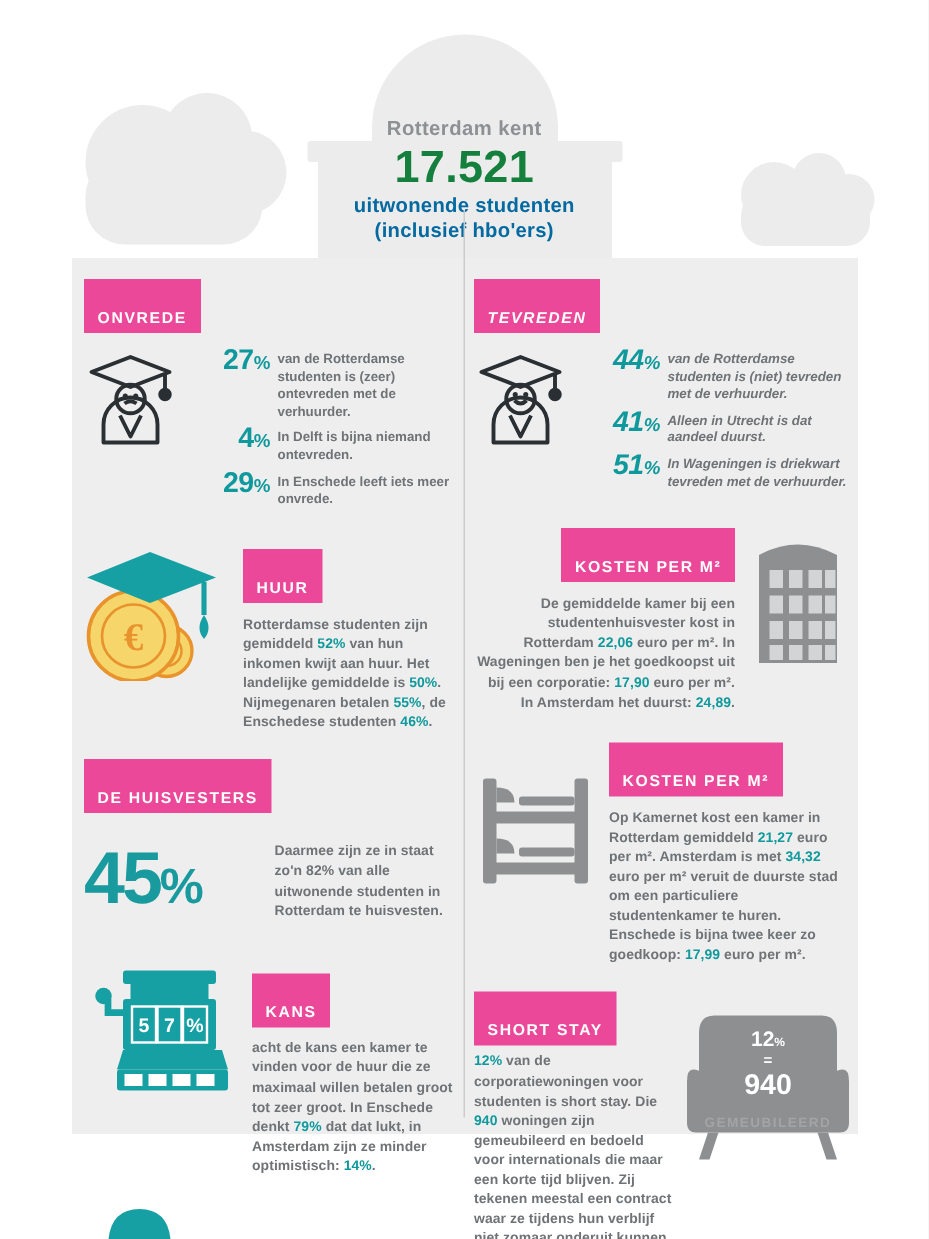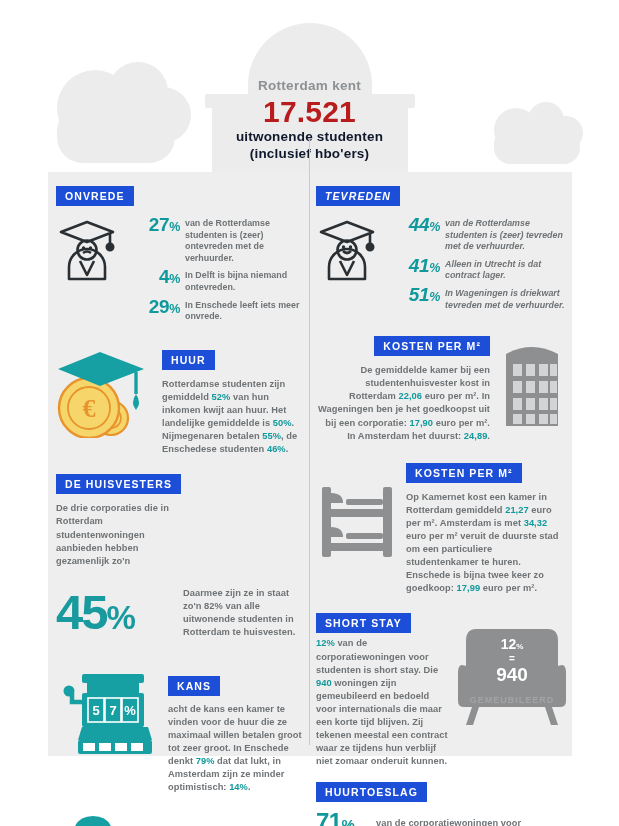--- a/index.html
+++ b/index.html
@@ -18,25 +18,25 @@
   
   .header {
     position: absolute; left: 0; top: 78px; width: 619px;
     text-align: center; z-index: 3;
   }
   .hdr-sub1 {
     font-size: 13.5px; font-weight: bold; color: #8d9194;
     letter-spacing: .3px; line-height: 16px;
   }
   .hdr-big {
-    font-size: 30px; font-weight: bold; color: #b91c1c;
+    font-size: 30px; font-weight: bold; color: #15803d;
     letter-spacing: .2px; line-height: 33px; margin-top: 1px;
   }
   .hdr-sub2 {
-    font-size: 13.5px; font-weight: bold; color: #0f172a;
+    font-size: 13.5px; font-weight: bold; color: #0369a1;
     letter-spacing: .2px; line-height: 16px; margin-top: 1px;
   }
 
   
   .panel {
     position: absolute; left: 48px; top: 172px;
     width: 524px; height: 584px;
     background: #eeeeee;
     z-index: 2;
   }
@@ -46,24 +46,24 @@
     background: #c9cbcc; z-index: 4;
   }
 
   .col { position: absolute; z-index: 3; }
   .col-left  { left: 56px;  width: 248px; top: 172px; }
   .col-right { left: 316px; width: 250px; top: 172px; }
 
   
   .badge {
     display: inline-block;
-    background: #1d4ed8; color: #ffffff;
+    background: #ec4899; color: #ffffff;
     font-size: 10.5px; font-weight: bold;
     letter-spacing: 1.1px;
-    padding: 4px 9px 4px 9px;
+    padding: 20px 9px 4px 9px;
     text-transform: uppercase;
     white-space: nowrap;
   }
 
   
   .body-txt {
     font-size: 9.3px; line-height: 13.1px;
     color: #6f7376; font-weight: bold;
     letter-spacing: .05px;
   }
@@ -204,21 +204,20 @@
       <div style="flex:1; padding-top:4px;">
         <span class="badge">HUUR</span>
         <div class="body-txt" style="margin-top:8px;"><span>Rotterdamse studenten zijn gemiddeld </span><span class="tl">52%</span><span> van hun inkomen kwijt aan huur. Het landelijke gemiddelde is </span><span class="tl">50%</span><span>. Nijmegenaren betalen </span><span class="tl">55%</span><span>, de Enschedese studenten </span><span class="tl">46%</span><span>.</span></div>
       </div>
     </div>
 
     <div class="block" style="margin-top:18px;">
       <div style="display:flex; gap:8px; align-items:flex-start;">
         <div style="flex:0 0 130px;">
           <span class="badge">DE HUISVESTERS</span>
-          <div class="body-txt" style="margin-top:8px;">De drie corporaties die in Rotterdam studentenwoningen aanbieden hebben gezamenlijk zo'n</div>
         </div>
       </div>
       <div style="display:flex; gap:9px; align-items:flex-start; margin-top:10px;">
         <div class="big45" style="flex:0 0 118px;">
           <span>45</span><span class="pct">%</span>
         </div>
         <div class="body-txt" style="flex:1; padding-top:9px;">Daarmee zijn ze in staat zo'n 82% van alle uitwonende studenten in Rotterdam te huisvesten.</div>
       </div>
     </div>
 
@@ -291,25 +290,25 @@
               <path d="M13 62 v-12 a18 18 0 0 1 36 0 v12 z"></path>
               <path d="M24 44 l7 14 l7 -14"></path>
             </g>
             <circle cx="27.5" cy="30" r="1.7" fill="#2a2f33"></circle>
             <circle cx="34.5" cy="30" r="1.7" fill="#2a2f33"></circle>
           </svg>
         </div>
         <div class="stat-lines">
           <div class="stat-row">
             <div class="stat-num"><span>44</span><span class="pct">%</span></div>
-            <div class="stat-txt">van de Rotterdamse studenten is (zeer) tevreden met de verhuurder.</div>
+            <div class="stat-txt">van de Rotterdamse studenten is (niet) tevreden met de verhuurder.</div>
           </div>
           <div class="stat-row">
             <div class="stat-num"><span>41</span><span class="pct">%</span></div>
-            <div class="stat-txt">Alleen in Utrecht is dat contract lager.</div>
+            <div class="stat-txt">Alleen in Utrecht is dat aandeel duurst.</div>
           </div>
           <div class="stat-row">
             <div class="stat-num"><span>51</span><span class="pct">%</span></div>
             <div class="stat-txt">In Wageningen is driekwart tevreden met de verhuurder.</div>
           </div>
         </div>
       </div>
     </div>
 
     <div class="block" style="margin-top:22px;">

